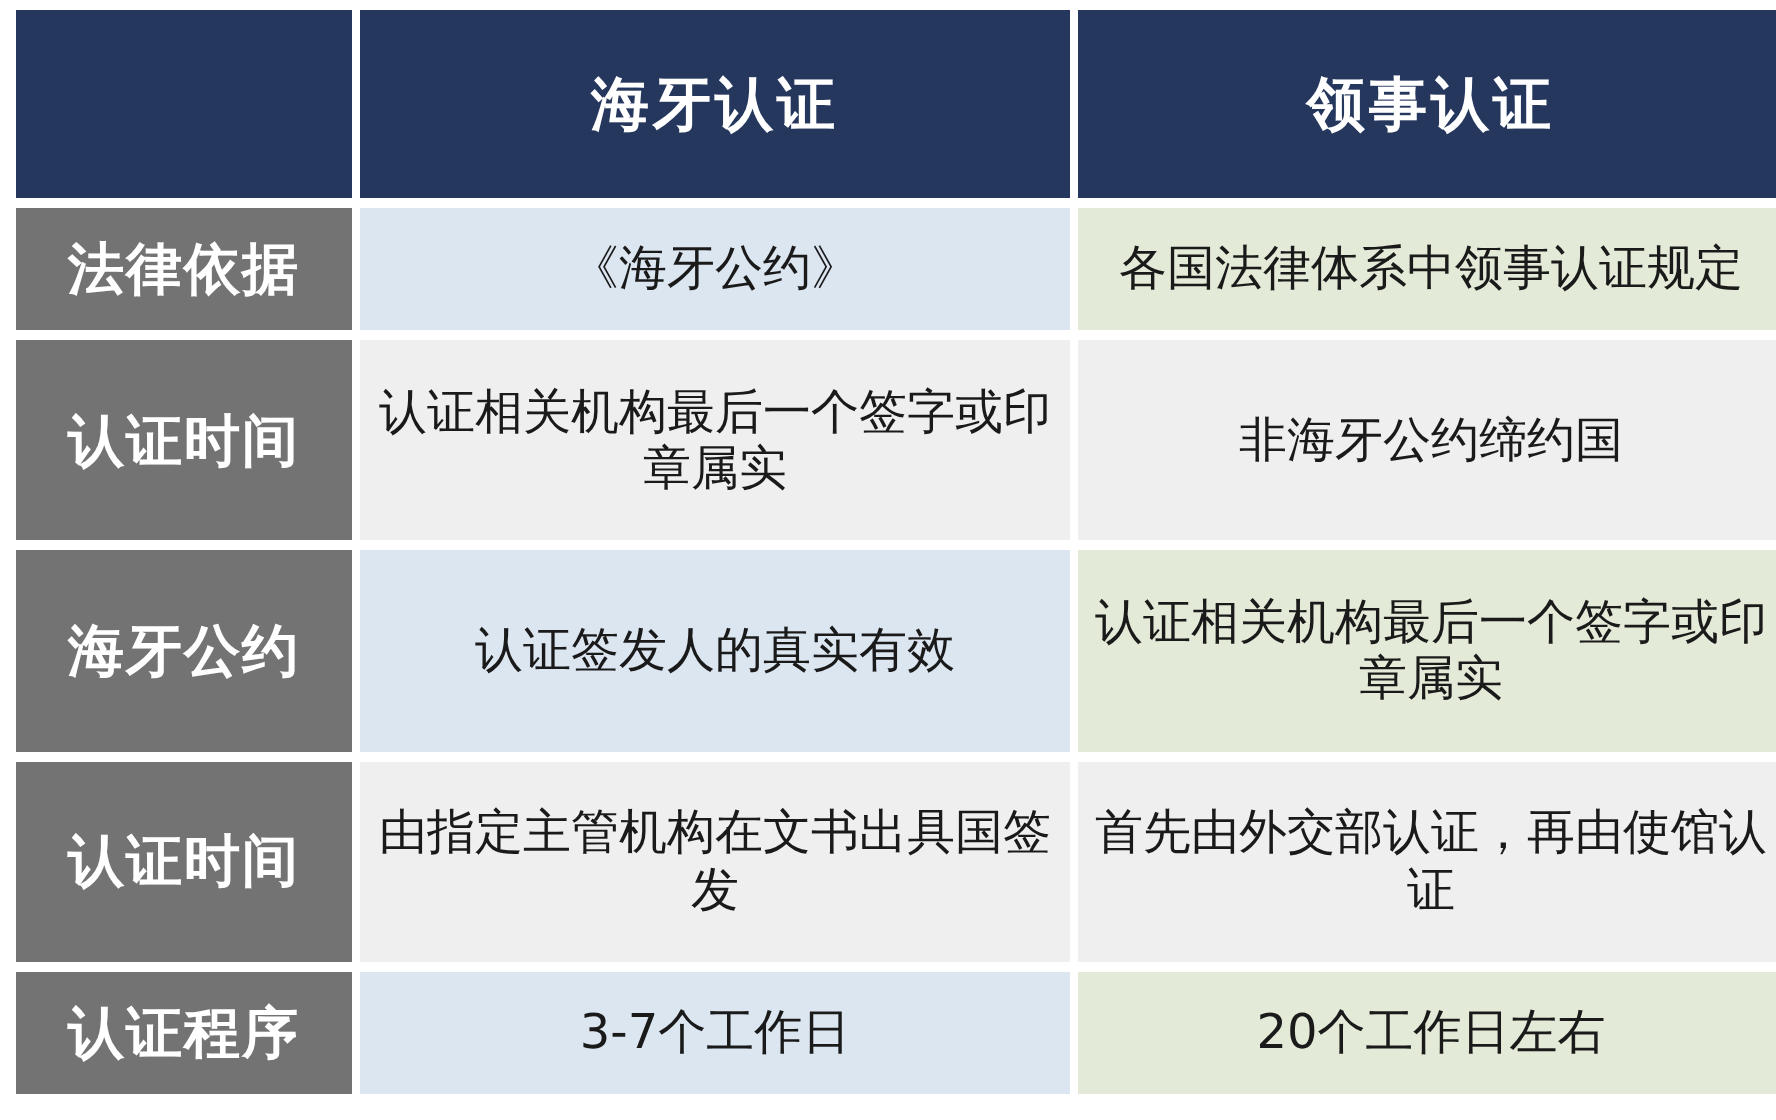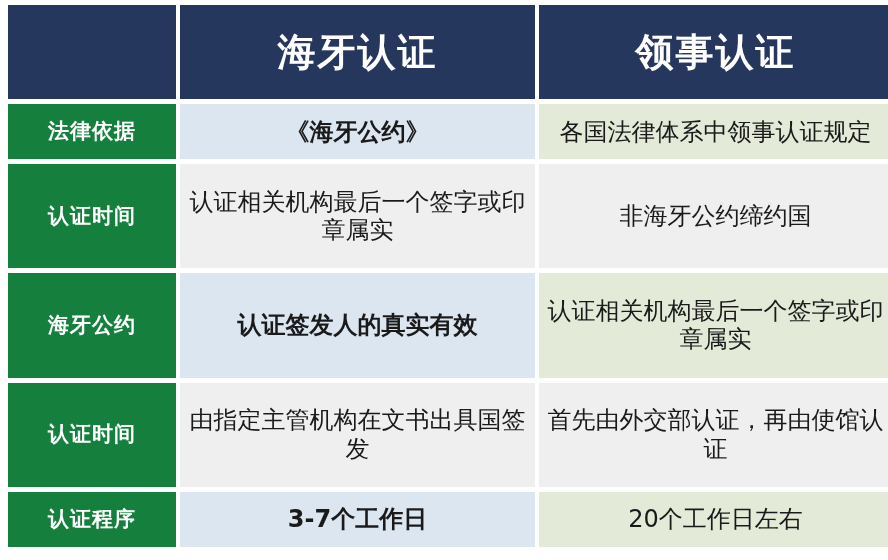--- a/index.html
+++ b/index.html
@@ -42,45 +42,45 @@
     vertical-align: middle;
     text-align: center;
     line-height: 1.18;
     font-weight: normal;
   }
 
   
   tr.header-row th {
     background: #26375e;
     color: #ffffff;
-    font-size: 38px;
+    font-size: 29px;
     font-weight: bold;
     letter-spacing: 2px;
     height: 90px;
   }
   tr.header-row th.corner-cell {
     background: #26375e;
   }
 
   
   td.label-cell {
-    background: #15803d;
+    background: #737373;
     color: #ffffff;
-    font-size: 21px;
+    font-size: 28px;
     font-weight: bold;
     letter-spacing: 1px;
     white-space: nowrap;
   }
 
   
   td.data-cell {
     color: #1a1a1a;
     font-size: 24px;
   }
-  td.data-cell.tone-blue  { background: #dce6f1; font-weight: bold; }
+  td.data-cell.tone-blue  { background: #dce6f1; }
   td.data-cell.tone-green { background: #e3ead7; }
   td.data-cell.tone-gray  { background: #efeff0; }
 </style>
 </head>
 <body>
 
 <div class="table-wrap">
   <table class="cmp-table">
     <colgroup>
       <col class="col-label">

